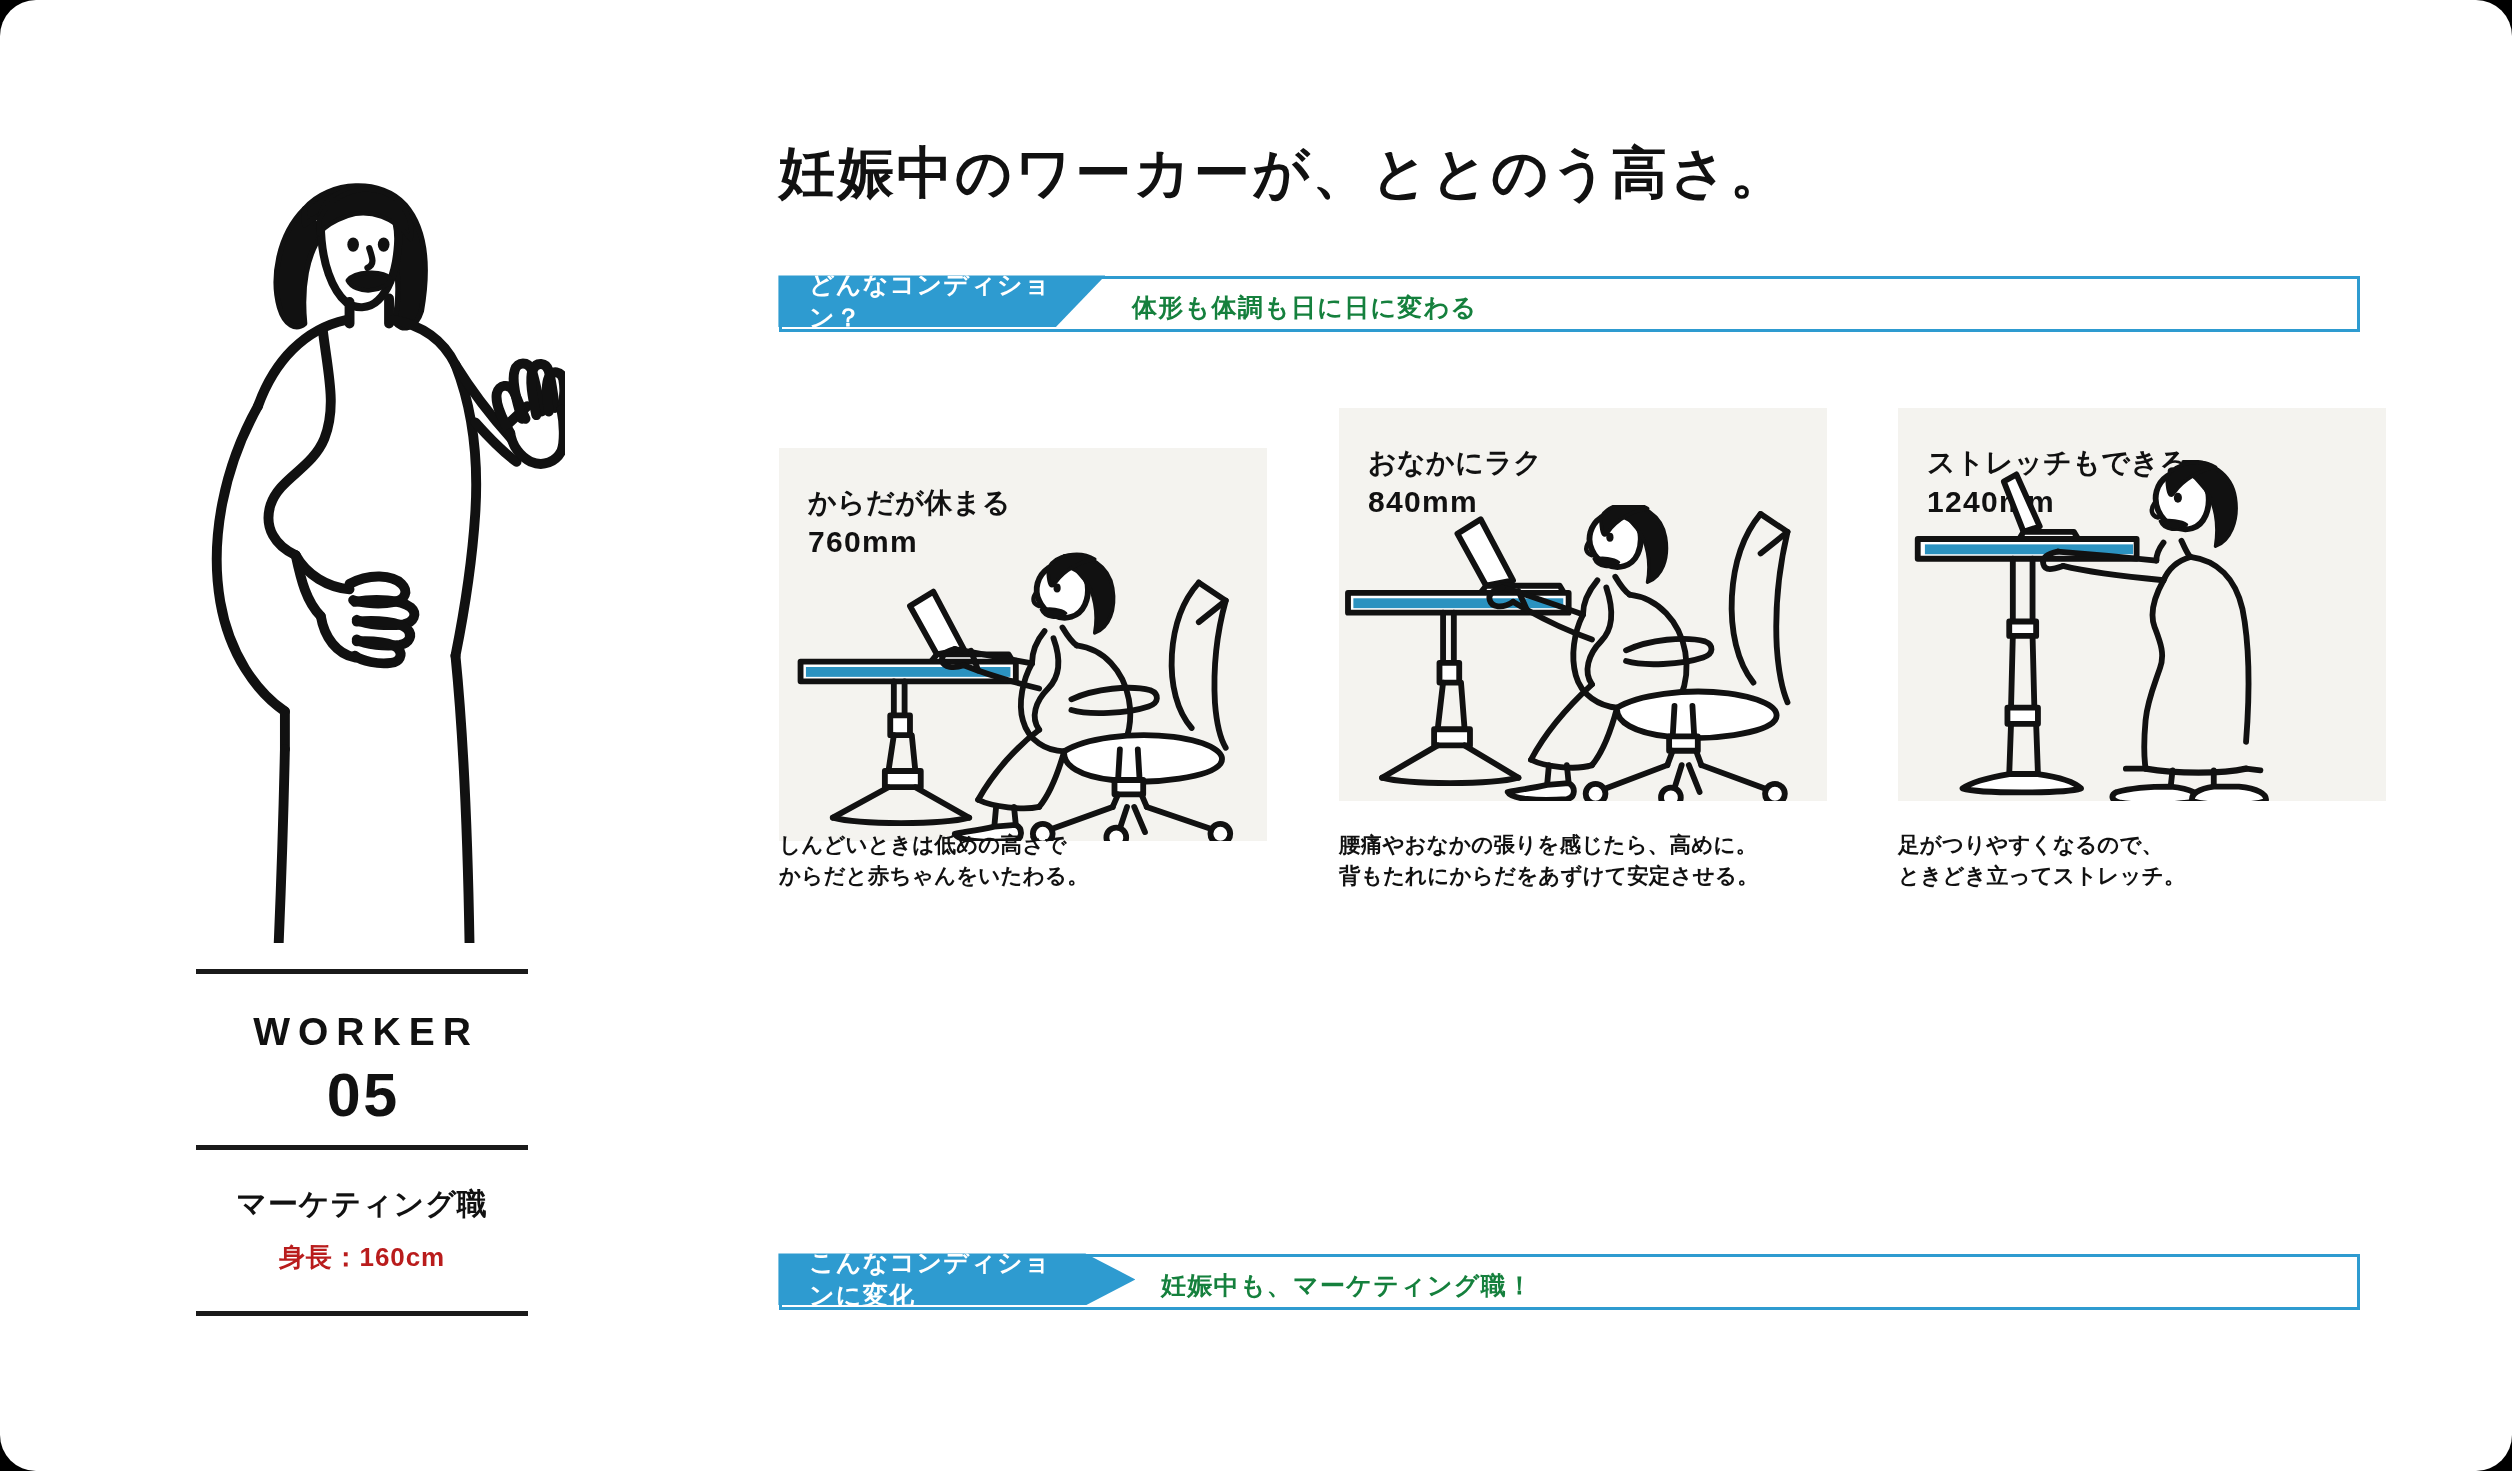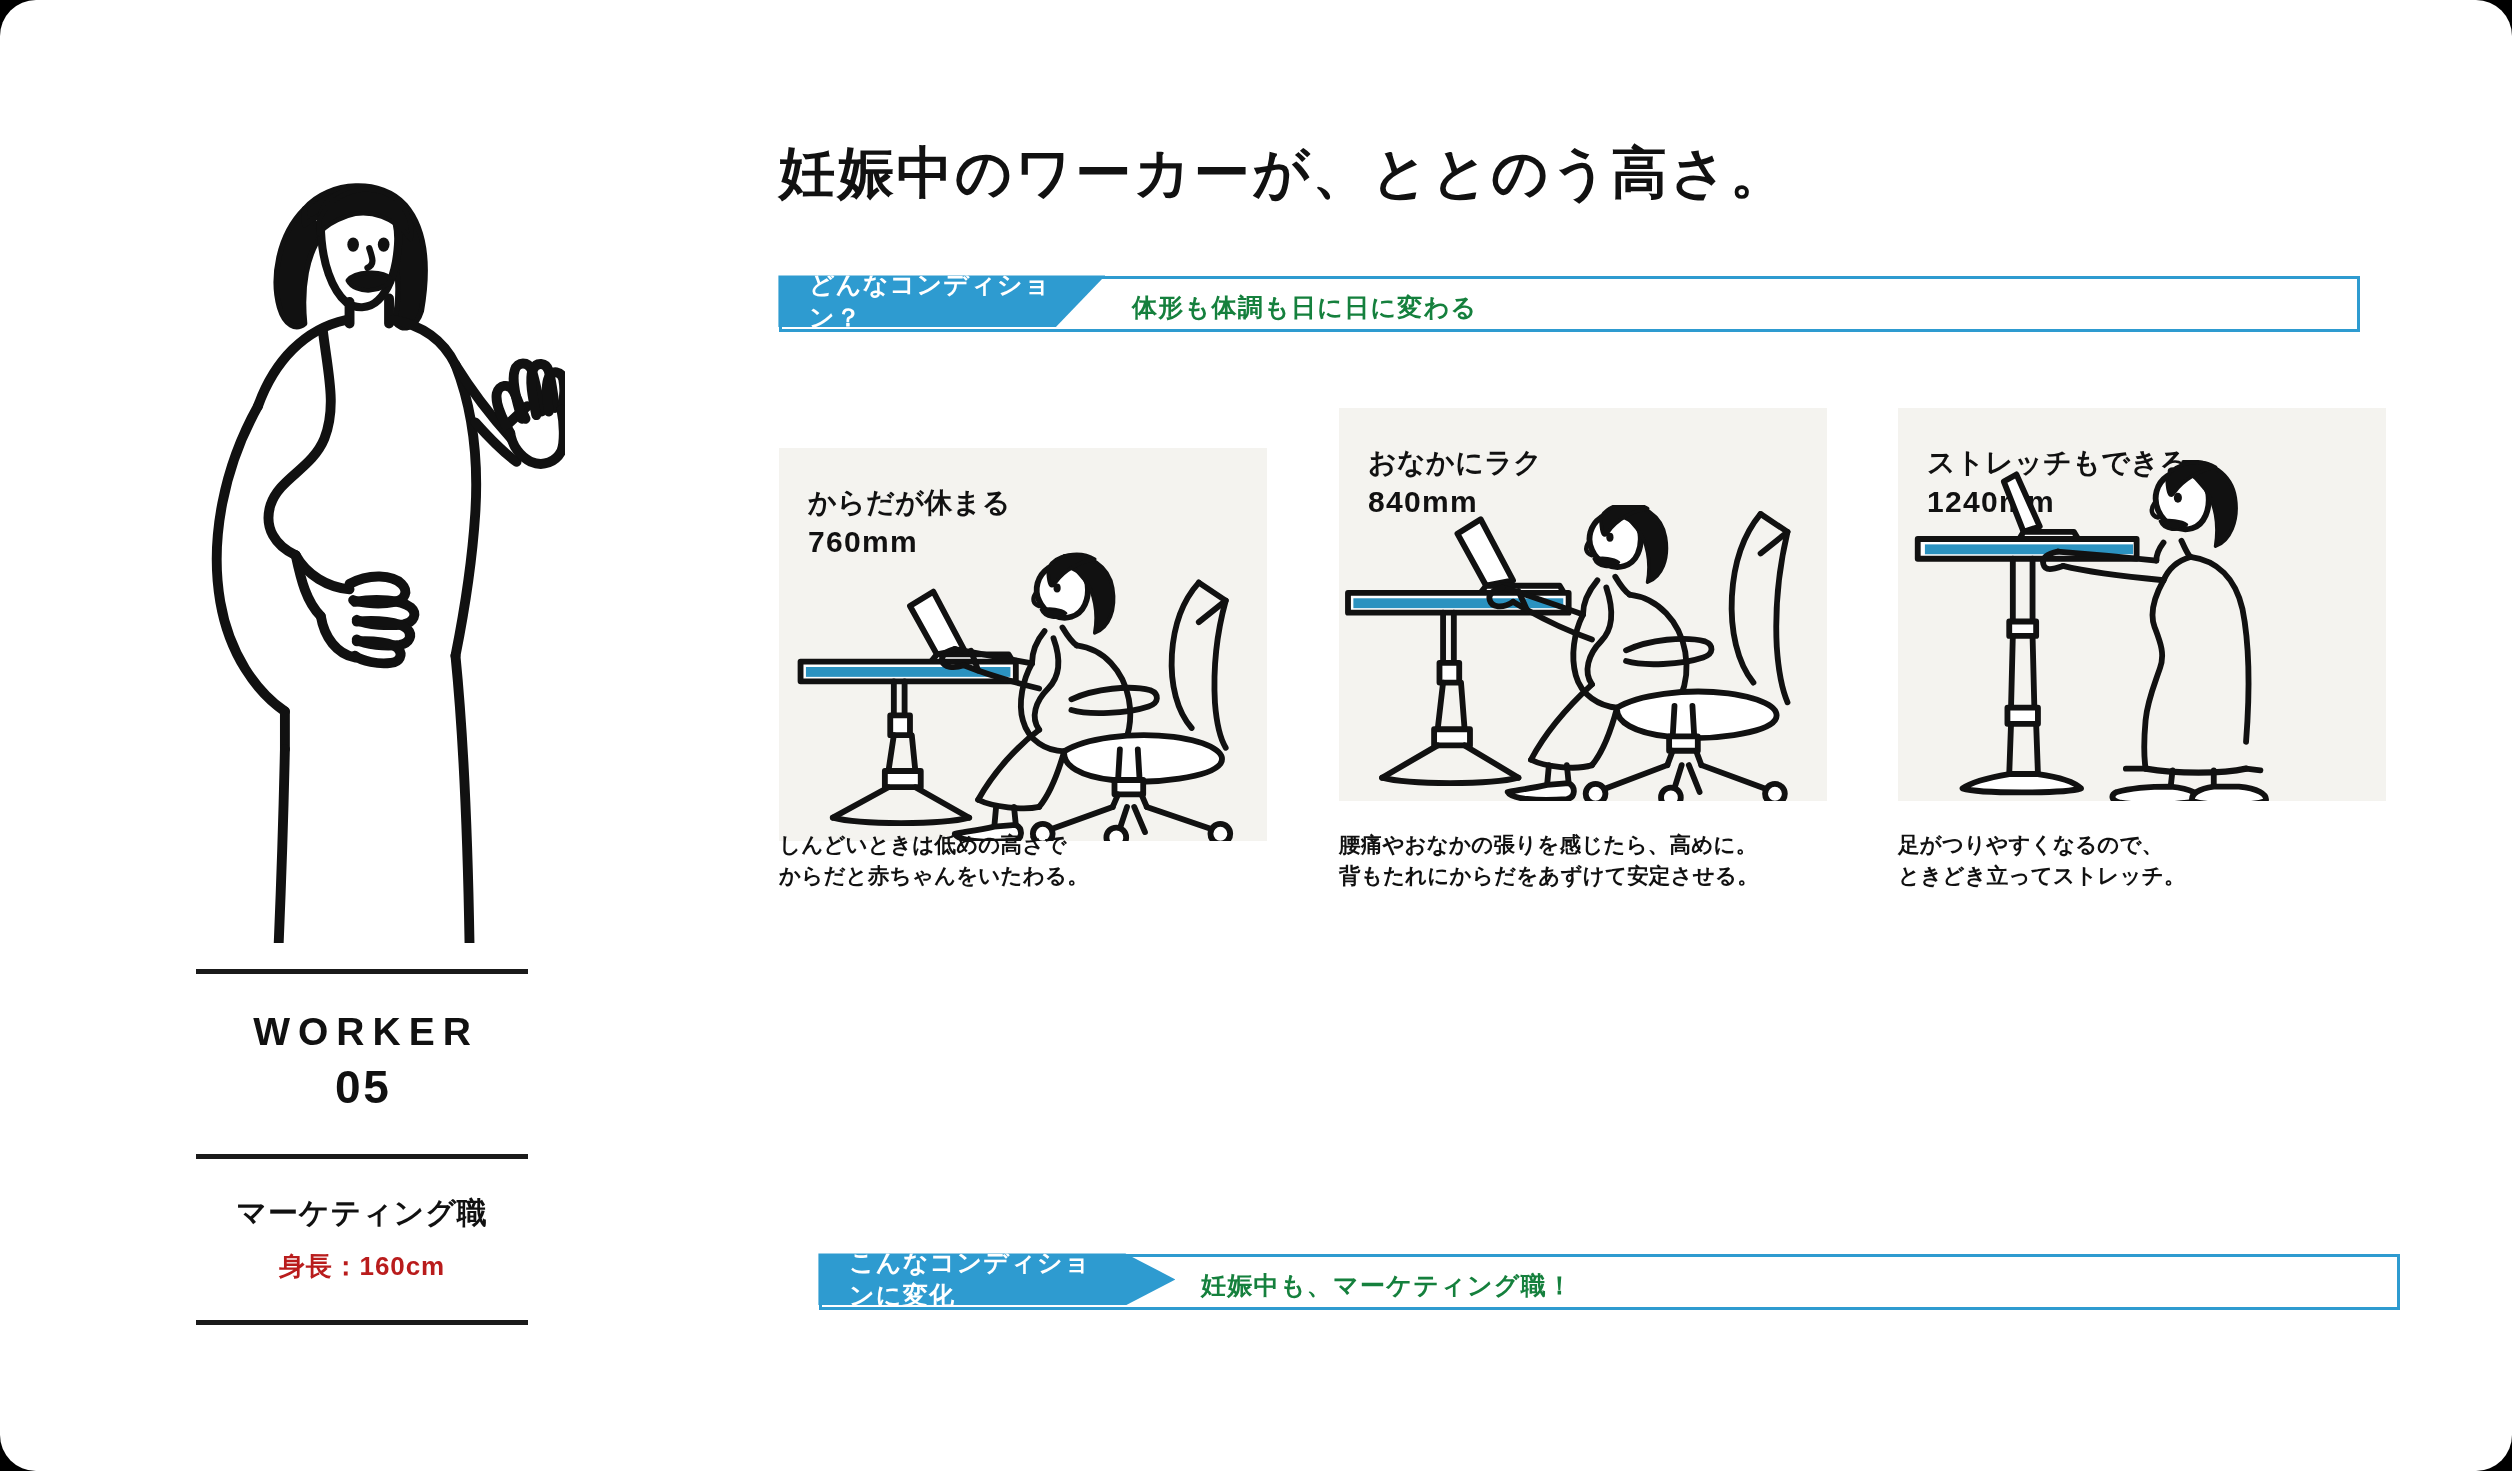--- a/index.html
+++ b/index.html
@@ -52,26 +52,26 @@
   }
   .worker-label {
     font-size: 39px;
     letter-spacing: 8px;
     font-weight: 700;
     color: #111111;
     margin-top: 36px;
     padding-left: 8px;
   }
   .worker-number {
-    font-size: 46px;
+    font-size: 61px;
     font-weight: 700;
     color: #111111;
     letter-spacing: 2.7px;
     margin-top: 5.4px;
-    margin-bottom: 40px;
+    margin-bottom: 15px;
     padding-left: 2.7px;
   }
   .persona-role {
     font-size: 30px;
     font-weight: 700;
     color: #111111;
     margin-top: 34px;
     letter-spacing: 0.9px;
   }
   .persona-height {
@@ -105,21 +105,21 @@
   .banner {
     position: absolute;
     left: 61px;
     width: 1581px;
     height: 56px;
     box-sizing: border-box;
     border: 3.6px solid #2e9bd0;
     background: #ffffff;
   }
   .banner-top { top: 276px; }
-  .banner-bottom { top: 1254px; margin-left: 40px; }
+  .banner-bottom { top: 1254px; }
 
   .banner-tag {
     position: absolute;
     left: -3.6px;
     top: -3.6px;
     height: 52px;
     background: #2e9bd0;
     color: #ffffff;
     font-size: 25px;
     font-weight: 700;

